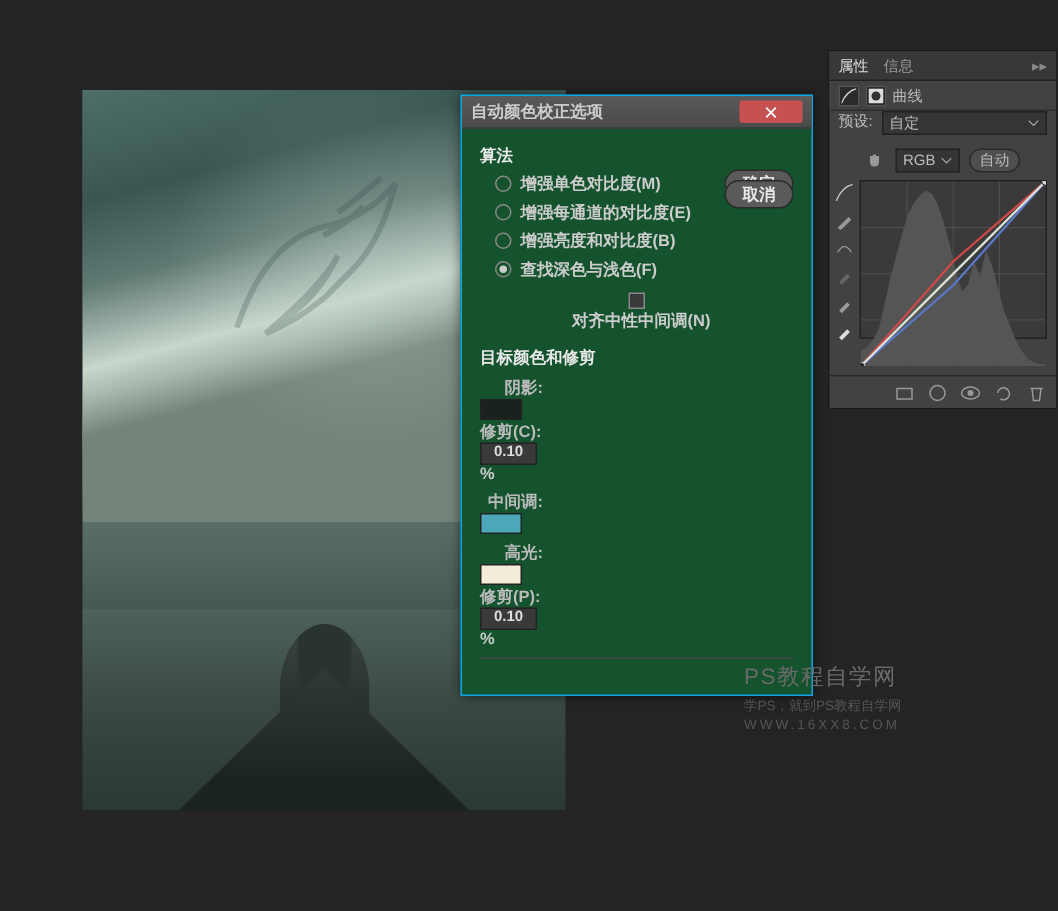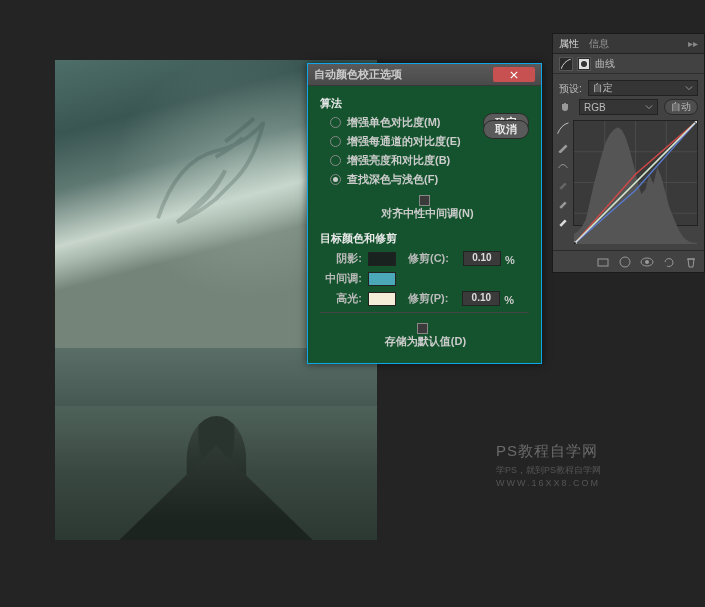--- a/index.html
+++ b/index.html
@@ -22,40 +22,40 @@
 .section-label{font-size:11px;color:#e8e8e8;margin-bottom:4px;}
 .radio-row{display:flex;align-items:center;margin:4px 0 4px 10px;}
 .radio{width:11px;height:11px;border:1px solid #888;border-radius:50%;margin-right:6px;flex-shrink:0;position:relative;}
 .radio.checked::after{content:'';position:absolute;inset:2px;background:#ccc;border-radius:50%;}
 .check-row{display:flex;align-items:center;margin:8px 0 10px 6px;flex-direction:column;}
 .check{width:11px;height:11px;border:1px solid #888;margin-right:6px;flex-shrink:0;background:#3a3a3a;}
 .divider{height:1px;background:#444;margin:6px 0 10px 0;}
 .btn{position:absolute;right:12px;width:46px;height:19px;background:#5a5a5a;border:1px solid #2a2a2a;border-radius:10px;display:flex;align-items:center;justify-content:center;font-size:11px;color:#e8e8e8;}
 .btn.ok{top:27px;}
 .btn.cancel{top:34px;}
-.target-row{display:flex;align-items:flex-end;margin:5px 0;font-size:11px;}
+.target-row{display:flex;align-items:flex-start;margin:5px 0;font-size:11px;flex-direction:column;}
 .tlabel{width:42px;text-align:right;margin-right:6px;color:#bbb;}
 .swatch{width:28px;height:14px;border:1px solid #222;margin-right:12px;}
 .sw-shadow{background:#1a2220;}
 .sw-mid{background:#4aa8b8;}
 .sw-high{background:#f4eed8;}
 .clip-label{margin-right:14px;color:#bbb;}
 .num-input{width:38px;height:15px;background:#3a3a3a;border:1px solid #222;color:#ddd;text-align:center;font-size:10px;margin-right:4px;}
 
 .panel{position:absolute;right:0;top:33px;width:153px;background:#424242;border:1px solid #1a1a1a;font-size:10px;color:#bbb;}
 .panel-tabs{height:20px;background:#383838;display:flex;align-items:center;padding:0 6px;border-bottom:1px solid #222;}
 .panel-tabs .tab{margin-right:10px;color:#999;}
 .panel-tabs .tab.active{color:#ddd;}
 .panel-collapse{margin-left:auto;color:#888;}
 .panel-sub{height:20px;display:flex;align-items:center;padding:0 6px;border-bottom:1px solid #2e2e2e;background:#424242;}
 .panel-sub .icon{width:14px;height:14px;background:#2a2a2a;border:1px solid #555;margin-right:4px;display:flex;align-items:center;justify-content:center;}
-.preset-row{height:22px;display:flex;align-items:flex-end;padding:0 6px;gap:6px;}
+.preset-row{height:22px;display:flex;align-items:flex-start;padding:0 6px;gap:6px;}
 .preset-select{flex:1;height:16px;background:#353535;border:1px solid #222;display:flex;align-items:center;padding:0 4px;justify-content:space-between;}
 .chev{width:8px;height:8px;}
-.channel-row{height:22px;display:flex;align-items:center;padding:0 6px;gap:6px;}
+.channel-row{height:22px;display:flex;align-items:center;padding:0 24px;gap:6px;}
 .auto-btn{width:34px;height:16px;background:#4e4e4e;border:1px solid #2a2a2a;border-radius:8px;display:flex;align-items:center;justify-content:center;}
 .curve-area{position:relative;height:110px;display:flex;}
 .tool-col{width:20px;display:flex;flex-direction:column;align-items:center;padding-top:4px;gap:6px;}
 .tcol-icon{width:14px;height:14px;color:#999;}
 .curve-box{flex:1;margin:2px 6px 2px 0;position:relative;background:#3a3a3a;border:1px solid #222;}
 .hist{position:absolute;inset:0;}
 .grid{position:absolute;inset:0;}
 .grid line{stroke:#555;stroke-width:.5;}
 .curves{position:absolute;inset:0;}
 .io-row{display:flex;padding:2px 8px 6px 24px;gap:30px;color:#888;}
@@ -130,24 +130,20 @@
       <div class="swatch sw-mid"></div>
     </div>
     <div class="target-row">
       <span class="tlabel">高光:</span>
       <div class="swatch sw-high"></div>
       <span class="clip-label">修剪(P):</span>
       <div class="num-input">0.10</div>
       <span>%</span>
     </div>
     <div class="divider"></div>
-    <div class="check-row" style="margin:4px 0 0 2px">
-        <div class="check"></div>
-        <span>存储为默认值(D)</span>
-      </div>
   </div>
 </div>
 
 <div class="panel">
   <div class="panel-tabs">
     <span class="tab active">属性</span>
     <span class="tab">信息</span>
     <span class="panel-collapse">▸▸</span>
   </div>
   <div class="panel-sub">

